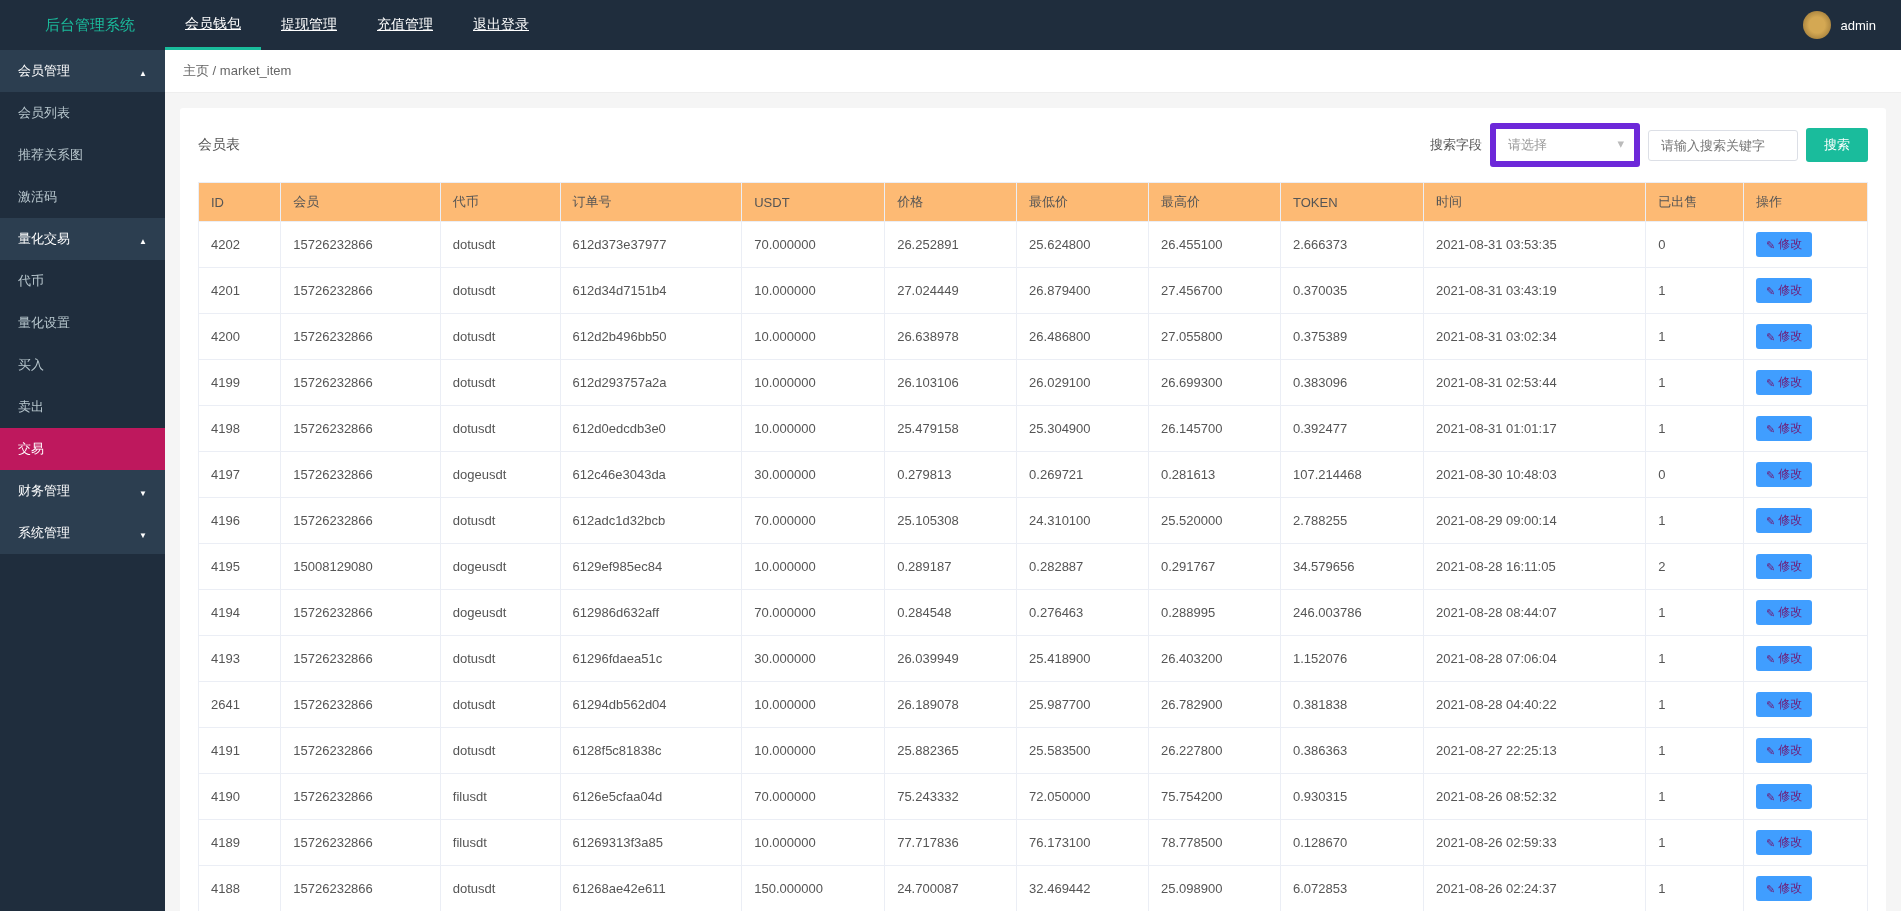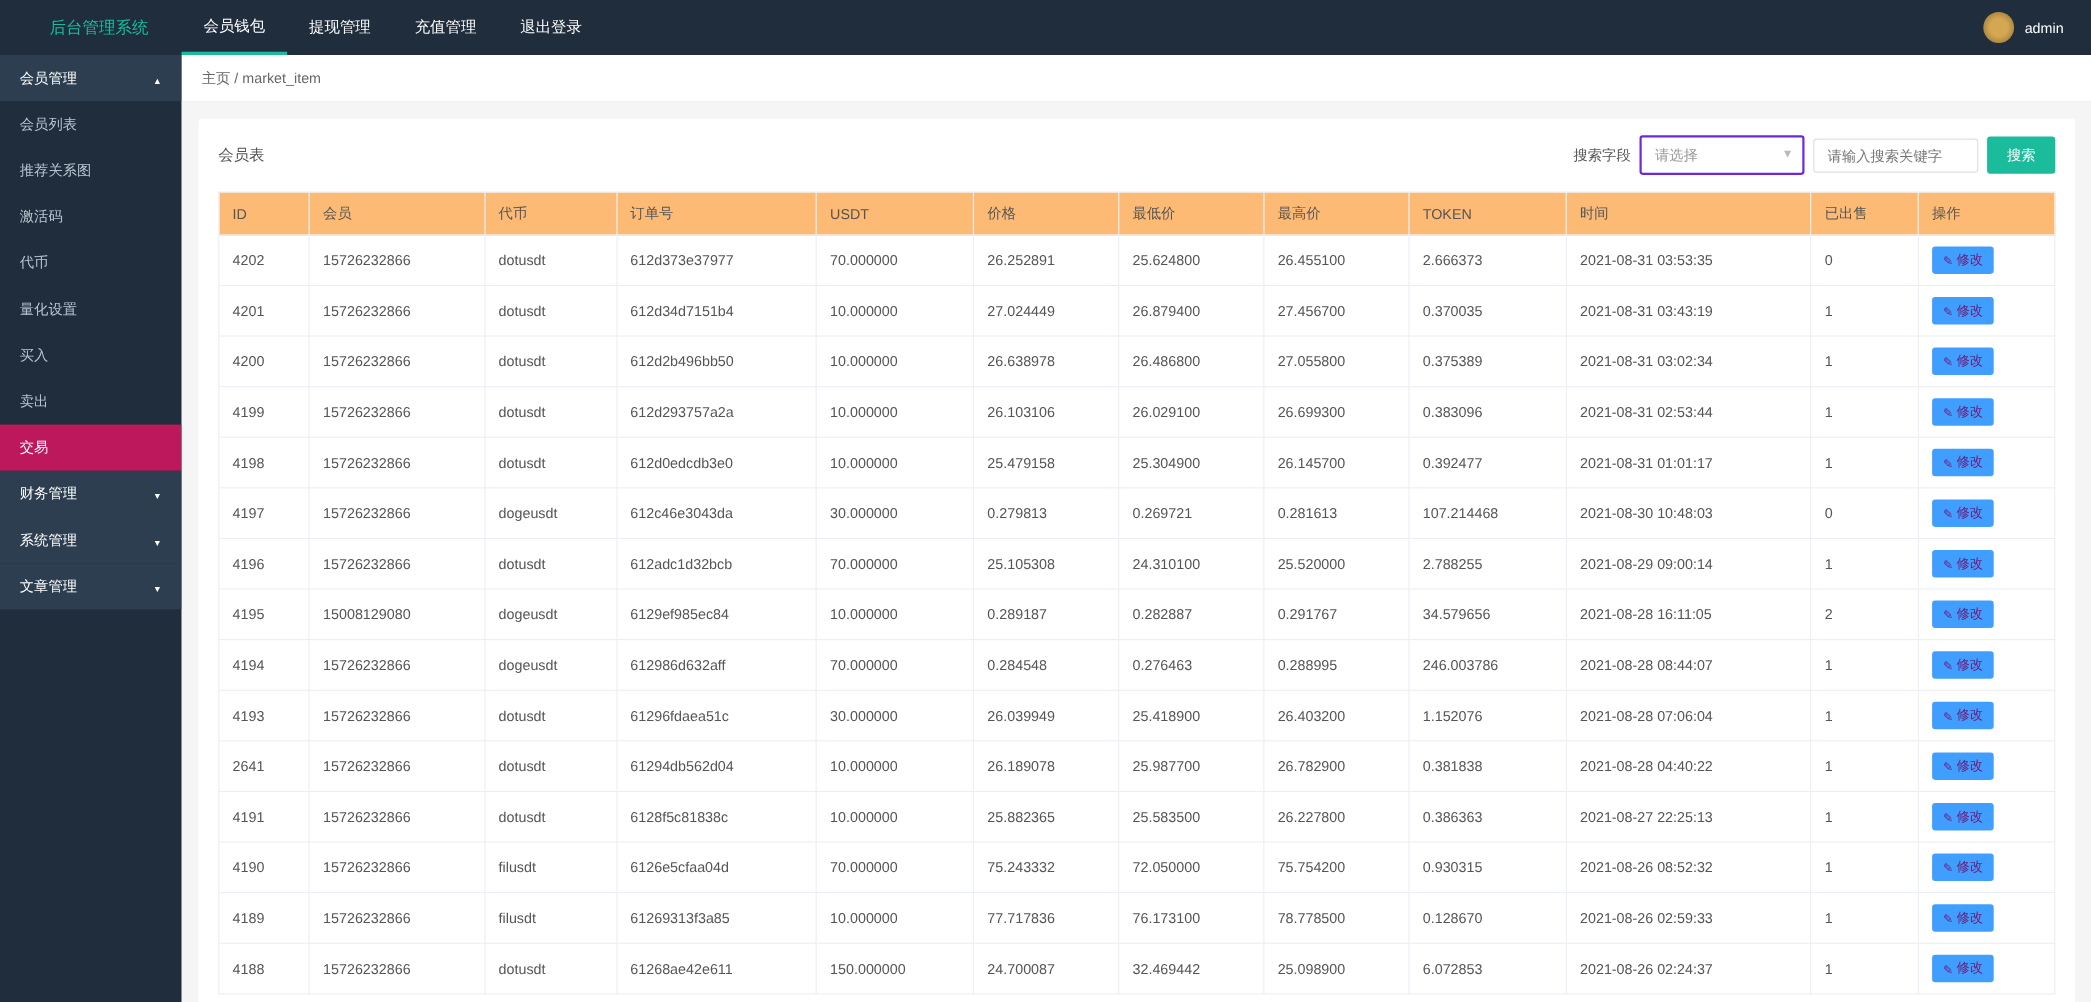--- a/index.html
+++ b/index.html
@@ -1,21 +1,21 @@
 <!DOCTYPE html>
 <html><head>
   <meta charset="utf-8">
   <style>
     * { margin: 0; padding: 0; box-sizing: border-box; }
     body { font-family: -apple-system, "Helvetica Neue", Arial, sans-serif; font-size: 13px; color: #333; background: #f5f5f5; }
     
     .topbar { background: #1f2d3d; height: 50px; display: flex; align-items: center; padding: 0; }
     .logo { color: #1abc9c; font-size: 15px; padding: 0 30px; width: 165px; text-align: right; }
     .topnav { display: flex; height: 100%; }
-    .topnav-item { color: #fff; padding: 0 20px; display: flex; align-items: center; cursor: pointer; font-size: 14px; position: relative; }
+    .topnav-item { color: #fff; padding: 0 20px; display: flex; align-items: center; cursor: pointer; font-size: 14px; position: relative; text-decoration: underline; }
     .topnav-item.active { border-bottom: 3px solid #1abc9c; }
     .user-area { margin-left: auto; display: flex; align-items: center; padding-right: 25px; color: #fff; gap: 10px; }
     .avatar { width: 28px; height: 28px; border-radius: 50%; background: radial-gradient(circle, #d4a853 40%, #8b6a30 100%); }
     
     .layout { display: flex; height: calc(100vh - 50px); }
     .sidebar { width: 165px; background: #1f2d3d; color: #b8c7ce; overflow-y: auto; }
     .side-item { padding: 12px 18px; cursor: pointer; display: flex; justify-content: space-between; align-items: center; font-size: 13px; }
     .side-item.header { background: #2c3e50; color: #fff; }
     .side-item.sub { padding-left: 18px; }
     .side-item.active { background: #be185d; color: #fff; }
@@ -24,21 +24,21 @@
     
     .main { flex: 1; overflow-y: auto; background: #f5f5f5; }
     .breadcrumb { background: #fff; padding: 12px 18px; font-size: 13px; color: #666; border-bottom: 1px solid #eee; }
     .breadcrumb a { color: #666; text-decoration: none; }
     
     .panel { background: #fff; margin: 15px; padding: 15px 18px; border-radius: 3px; }
     .panel-head { display: flex; align-items: center; margin-bottom: 15px; }
     .panel-title { font-size: 14px; color: #555; }
     .search-area { margin-left: auto; display: flex; align-items: center; gap: 8px; }
     .search-label { font-size: 13px; color: #555; }
-    .select-box { border: 2px solid #6d28d9; border-radius: 3px; padding: 7px 28px 7px 12px; font-size: 13px; color: #999; width: 150px; position: relative; background: #fff; }
+    .select-box { border: 6px solid #6d28d9; border-radius: 3px; padding: 7px 28px 7px 12px; font-size: 13px; color: #999; width: 150px; position: relative; background: #fff; }
     .select-box::after { content: '▾'; position: absolute; right: 10px; color: #bbb; }
     .search-input { border: 1px solid #dcdfe6; border-radius: 3px; padding: 7px 12px; font-size: 13px; width: 150px; }
     .btn-search { background: #1abc9c; color: #fff; border: none; padding: 8px 18px; border-radius: 3px; cursor: pointer; font-size: 13px; }
     
     table { width: 100%; border-collapse: collapse; font-size: 13px; }
     th { background: #fdba74; text-align: left; padding: 10px 12px; color: #555; border: 1px solid #ebeef5; font-weight: 500; }
     td { padding: 10px 12px; border: 1px solid #ebeef5; color: #555; }
     .btn-edit { background: #409eff; color: #701a75; border: none; padding: 4px 10px; border-radius: 3px; cursor: pointer; font-size: 12px; display: inline-flex; align-items: center; gap: 3px; }
     .pen-icon::before { content: '✎'; font-size: 11px; }
   </style>
@@ -67,20 +67,24 @@
       </div>
       <div class="side-item sub">
         <span>会员列表</span>
       </div>
       <div class="side-item sub">
         <span>推荐关系图</span>
       </div>
       <div class="side-item sub">
         <span>激活码</span>
       </div>
+      <div class="side-item header">
+        <span>量化交易</span>
+        <span class="caret-up"></span>
+      </div>
       <div class="side-item sub">
         <span>代币</span>
       </div>
       <div class="side-item sub">
         <span>量化设置</span>
       </div>
       <div class="side-item sub">
         <span>买入</span>
       </div>
       <div class="side-item sub">
@@ -88,24 +92,20 @@
       </div>
       <div class="side-item sub active">
         <span>交易</span>
       </div>
       <div class="side-item header">
         <span>财务管理</span>
         <span class="caret-down"></span>
       </div>
       <div class="side-item header">
         <span>系统管理</span>
-        <span class="caret-down"></span>
-      </div>
-      <div class="side-item header">
-        <span>文章管理</span>
         <span class="caret-down"></span>
       </div>
     </div>
 
   <div class="main">
     <div class="breadcrumb">
       <a href="#">主页</a><span> / </span><span>market_item</span>
     </div>
 
     <div class="panel">

